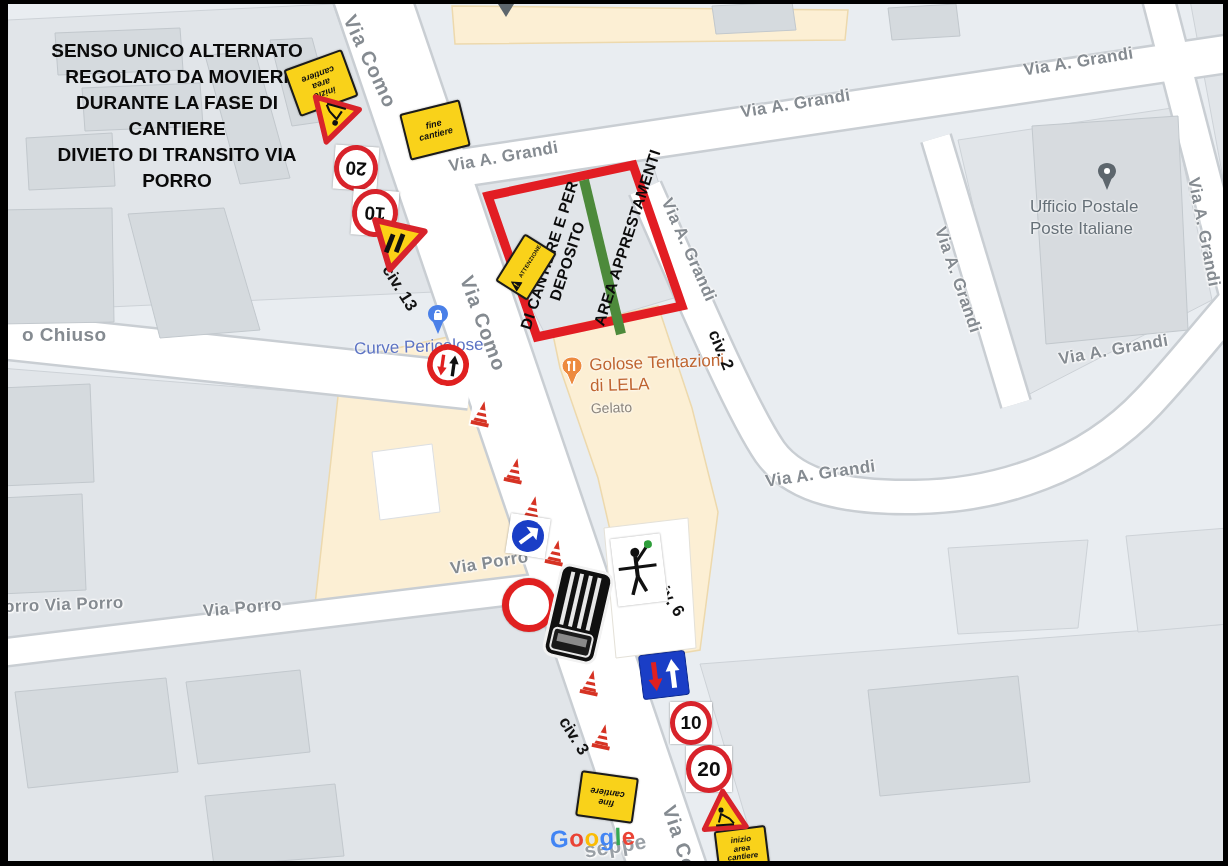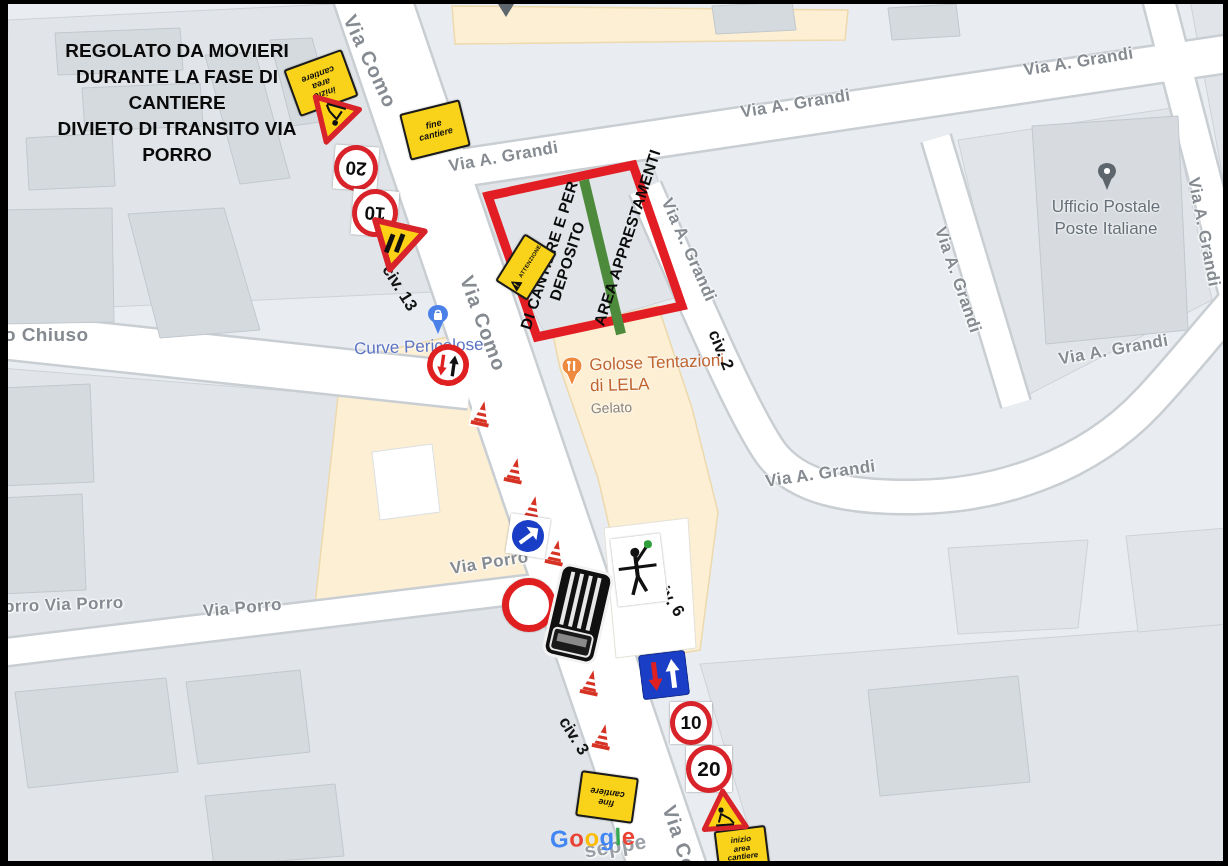--- a/index.html
+++ b/index.html
@@ -100,40 +100,41 @@
       <polygon points="1032,126 1178,116 1188,330 1046,344" fill="#d7dbdf"></polygon>
     </g>
     <polygon points="372,452 432,444 440,512 380,520" fill="#ffffff" stroke="#dcdfe2"></polygon>
     <polygon points="604,528 688,518 696,648 616,658" fill="#ffffff" stroke="#e4e1d8"></polygon>
     <polygon points="488,196 633,165 682,306 537,337" fill="none" stroke="#e21d23" stroke-width="9"></polygon>
     <line x1="584" y1="180" x2="621" y2="334" stroke="#4d8a3b" stroke-width="10"></line>
     <polygon points="498,4 514,4 506,17" fill="#5d666d"></polygon>
   </svg>
 
   <div class="note" style="left:26px;top:38px;width:302px;">
+    <div>SENSO UNICO ALTERNATO</div>
     <div>REGOLATO DA MOVIERI</div>
     <div>DURANTE LA FASE DI CANTIERE</div>
     <div>DIVIETO DI TRANSITO VIA PORRO</div>
   </div>
 
   <div class="street big" style="left:320px;top:50px;transform:rotate(65deg);">Via Como</div>
   <div class="street big" style="left:433px;top:312px;transform:rotate(70deg);">Via Como</div>
   <div class="street big" style="left:634px;top:842px;transform:rotate(72deg);">Via Como</div>
   <div class="street" style="left:448px;top:147px;transform:rotate(-10deg);">Via A. Grandi</div>
   <div class="street" style="left:740px;top:94px;transform:rotate(-9deg);">Via A. Grandi</div>
   <div class="street" style="left:1023px;top:52px;transform:rotate(-9deg);">Via A. Grandi</div>
   <div class="street" style="left:1148px;top:222px;transform:rotate(79deg);">Via A. Grandi</div>
   <div class="street" style="left:633px;top:240px;transform:rotate(66deg);">Via A. Grandi</div>
   <div class="street" style="left:902px;top:270px;transform:rotate(71deg);">Via A. Grandi</div>
   <div class="street" style="left:1058px;top:340px;transform:rotate(-10deg);">Via A. Grandi</div>
   <div class="street" style="left:765px;top:464px;transform:rotate(-8deg);">Via A. Grandi</div>
   <div class="street" style="left:4px;top:595px;transform:rotate(-2deg);">orro   Via Porro</div>
   <div class="street" style="left:203px;top:598px;transform:rotate(-5deg);">Via Porro</div>
   <div class="street" style="left:450px;top:553px;transform:rotate(-9deg);">Via Porro</div>
-  <div class="street" style="left:4px;top:324px;font-size:19px;">o Chiuso</div>
+  <div class="street" style="left:22px;top:324px;font-size:19px;">o Chiuso</div>
   <div class="street" style="left:584px;top:834px;font-size:21px;transform:rotate(-9deg);color:#9aa0a6;">seppe</div>
 
   <div class="civ" style="left:374px;top:278px;transform:rotate(58deg);">civ. 13</div>
   <div class="civ" style="left:700px;top:340px;transform:rotate(68deg);">civ. 2</div>
   <div class="civ" style="left:648px;top:588px;transform:rotate(56deg);">civ. 6</div>
   <div class="civ" style="left:553px;top:726px;transform:rotate(58deg);">civ. 3</div>
 
   <div class="areatxt" style="left:532px;top:228px;width:190px;transform:rotate(-72deg);">AREA APPRESTAMENTI</div>
   <div class="areatxt" style="left:463px;top:239px;width:190px;transform:rotate(-72deg);">
     <div>DI CANTIERE E PER</div>
@@ -164,21 +165,21 @@
     <div>di LELA</div>
     <div style="font-size:14px;color:#8c857c;margin-top:2px;">Gelato</div>
   </div>
 
   <div class="abs" style="left:1096px;top:162px;z-index:24;">
     <svg width="22" height="30" viewBox="0 0 22 30">
       <path d="M11,1 C5.5,1 2,4.6 2,9.2 C2,12 4,15 6.5,17 L11,28 L15.5,17 C18,15 20,12 20,9.2 C20,4.6 16.5,1 11,1 Z" fill="#5d666d"></path>
       <circle cx="11" cy="9" r="3" fill="#fff"></circle>
     </svg>
   </div>
-  <div class="poiname" style="left:1030px;top:196px;width:152px;text-align:center;font-size:17px;color:#667078;line-height:22px;">
+  <div class="poiname" style="left:1030px;top:196px;width:152px;font-size:17px;color:#667078;line-height:22px;">
     <div>Ufficio Postale</div>
     <div>Poste Italiane</div>
   </div>
 
   <div class="ysign" style="left:290px;top:58px;width:58px;height:46px;transform:rotate(160deg);">
     <span>inizio</span>
     <span>area</span>
     <span>cantiere</span>
   </div>
   <div class="ysign" style="left:404px;top:106px;width:58px;height:44px;transform:rotate(-14deg);">

